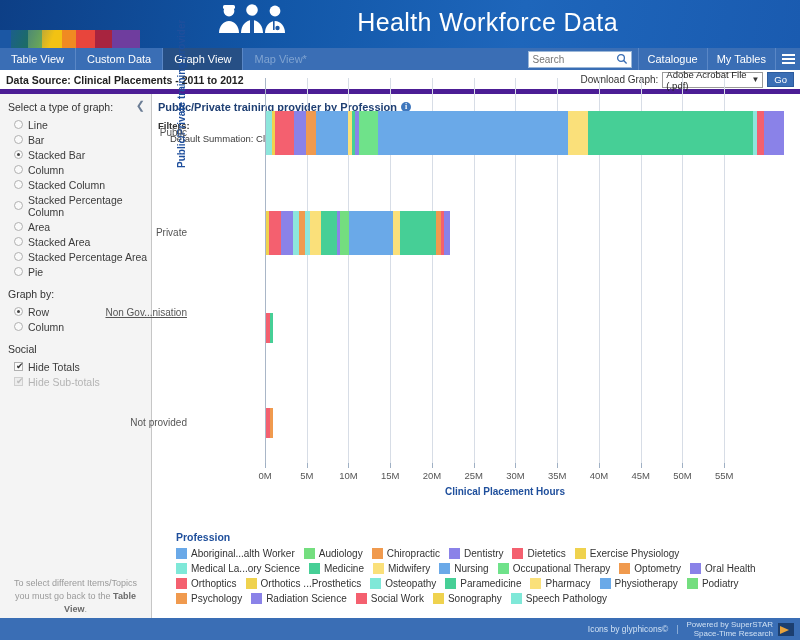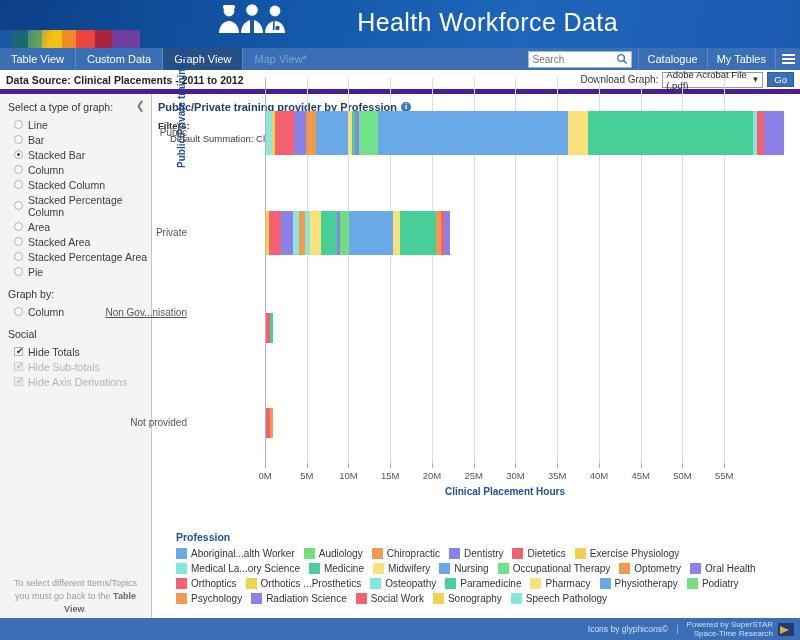--- a/index.html
+++ b/index.html
@@ -231,38 +231,38 @@
         <span>Stacked Percentage Area</span>
         </div>
       <div class="opt">
         <span class="radio"></span>
         <span>Pie</span>
         </div>
 
       <div class="sb-group">
         <div class="sb-head">Graph by:</div>
         <div class="opt">
+          <span class="radio on"></span>
+          <span>Row</span>
+          </div>
+        <div class="opt">
           <span class="radio"></span>
           <span>Column</span>
           </div>
       </div>
 
       <div class="sb-group">
         <div class="sb-head">Social</div>
         <div class="opt">
           <span class="cbox on"></span>
           <span>Hide Totals</span>
           </div>
         <div class="opt dim">
           <span class="cbox on dim"></span>
           <span>Hide Sub-totals</span>
-          </div>
-        <div class="opt dim">
-          <span class="cbox on dim"></span>
-          <span>Hide Axis Derivations</span>
           </div>
       </div>
 
       <div class="sb-note">
         <span>To select different Items/Topics you must go back to the </span><b>Table View</b><span>.</span>
       </div>
     </div>
 
     <div class="main">
       <div class="chart-title">

